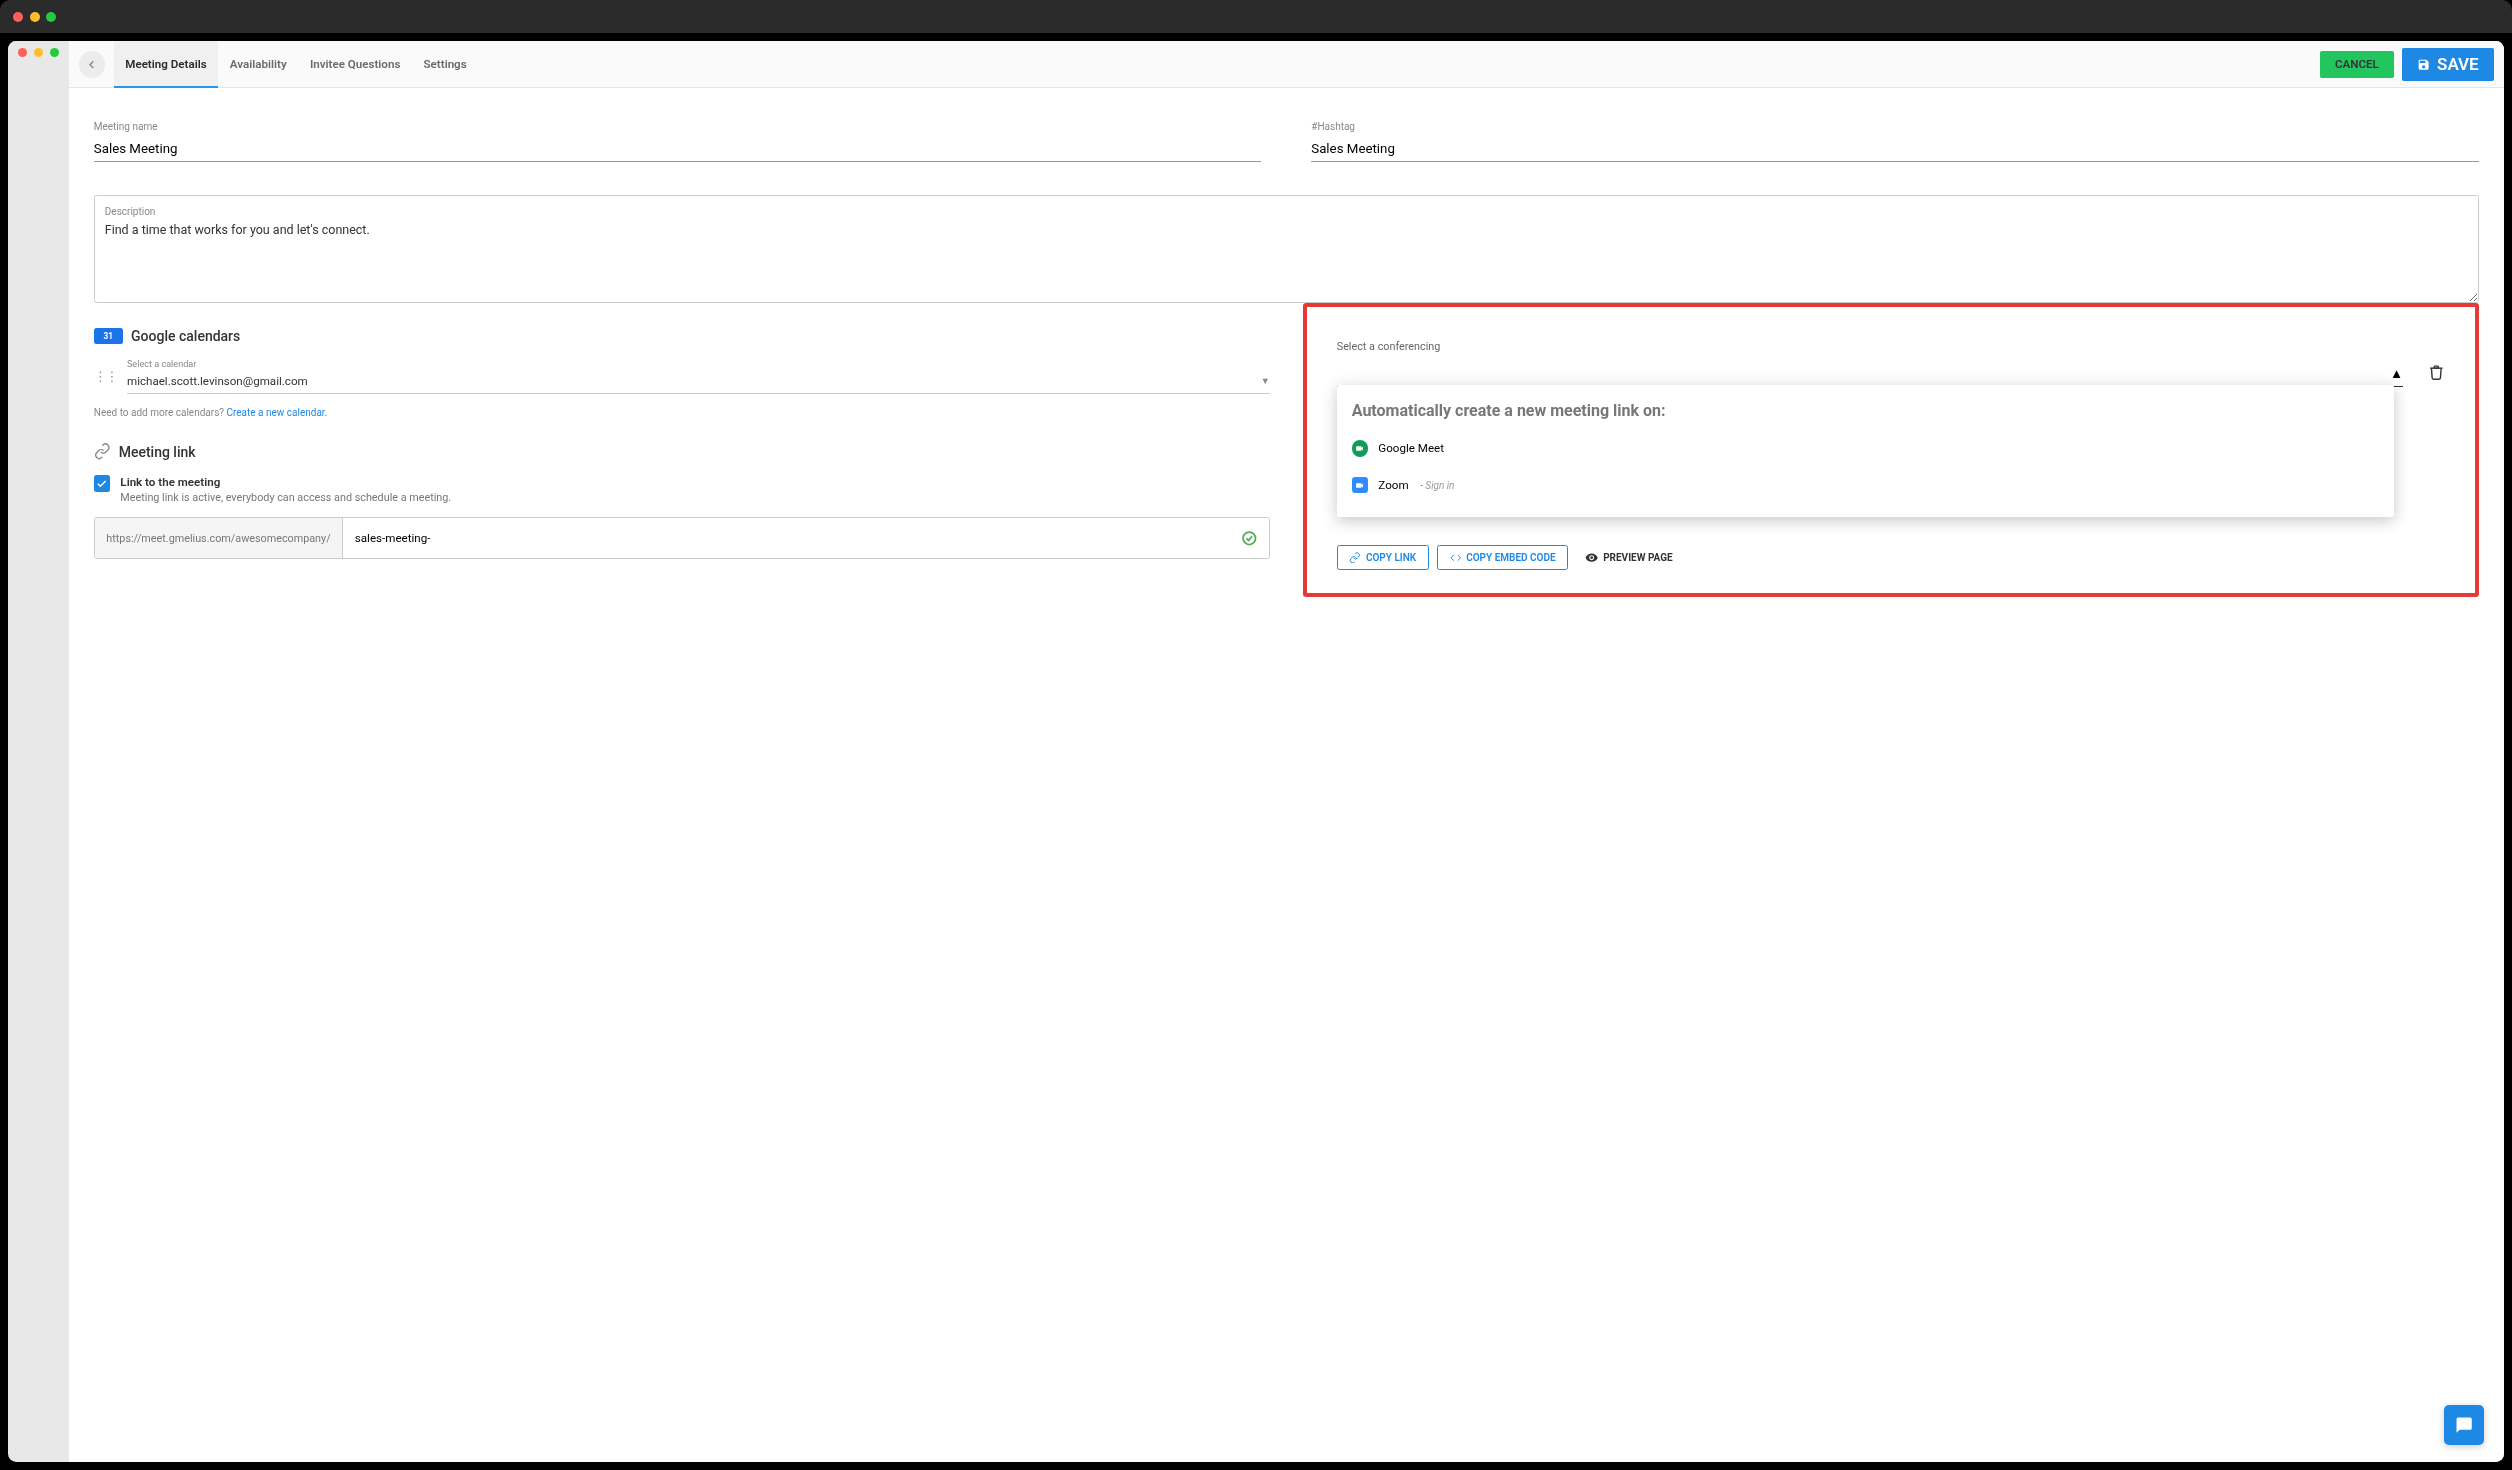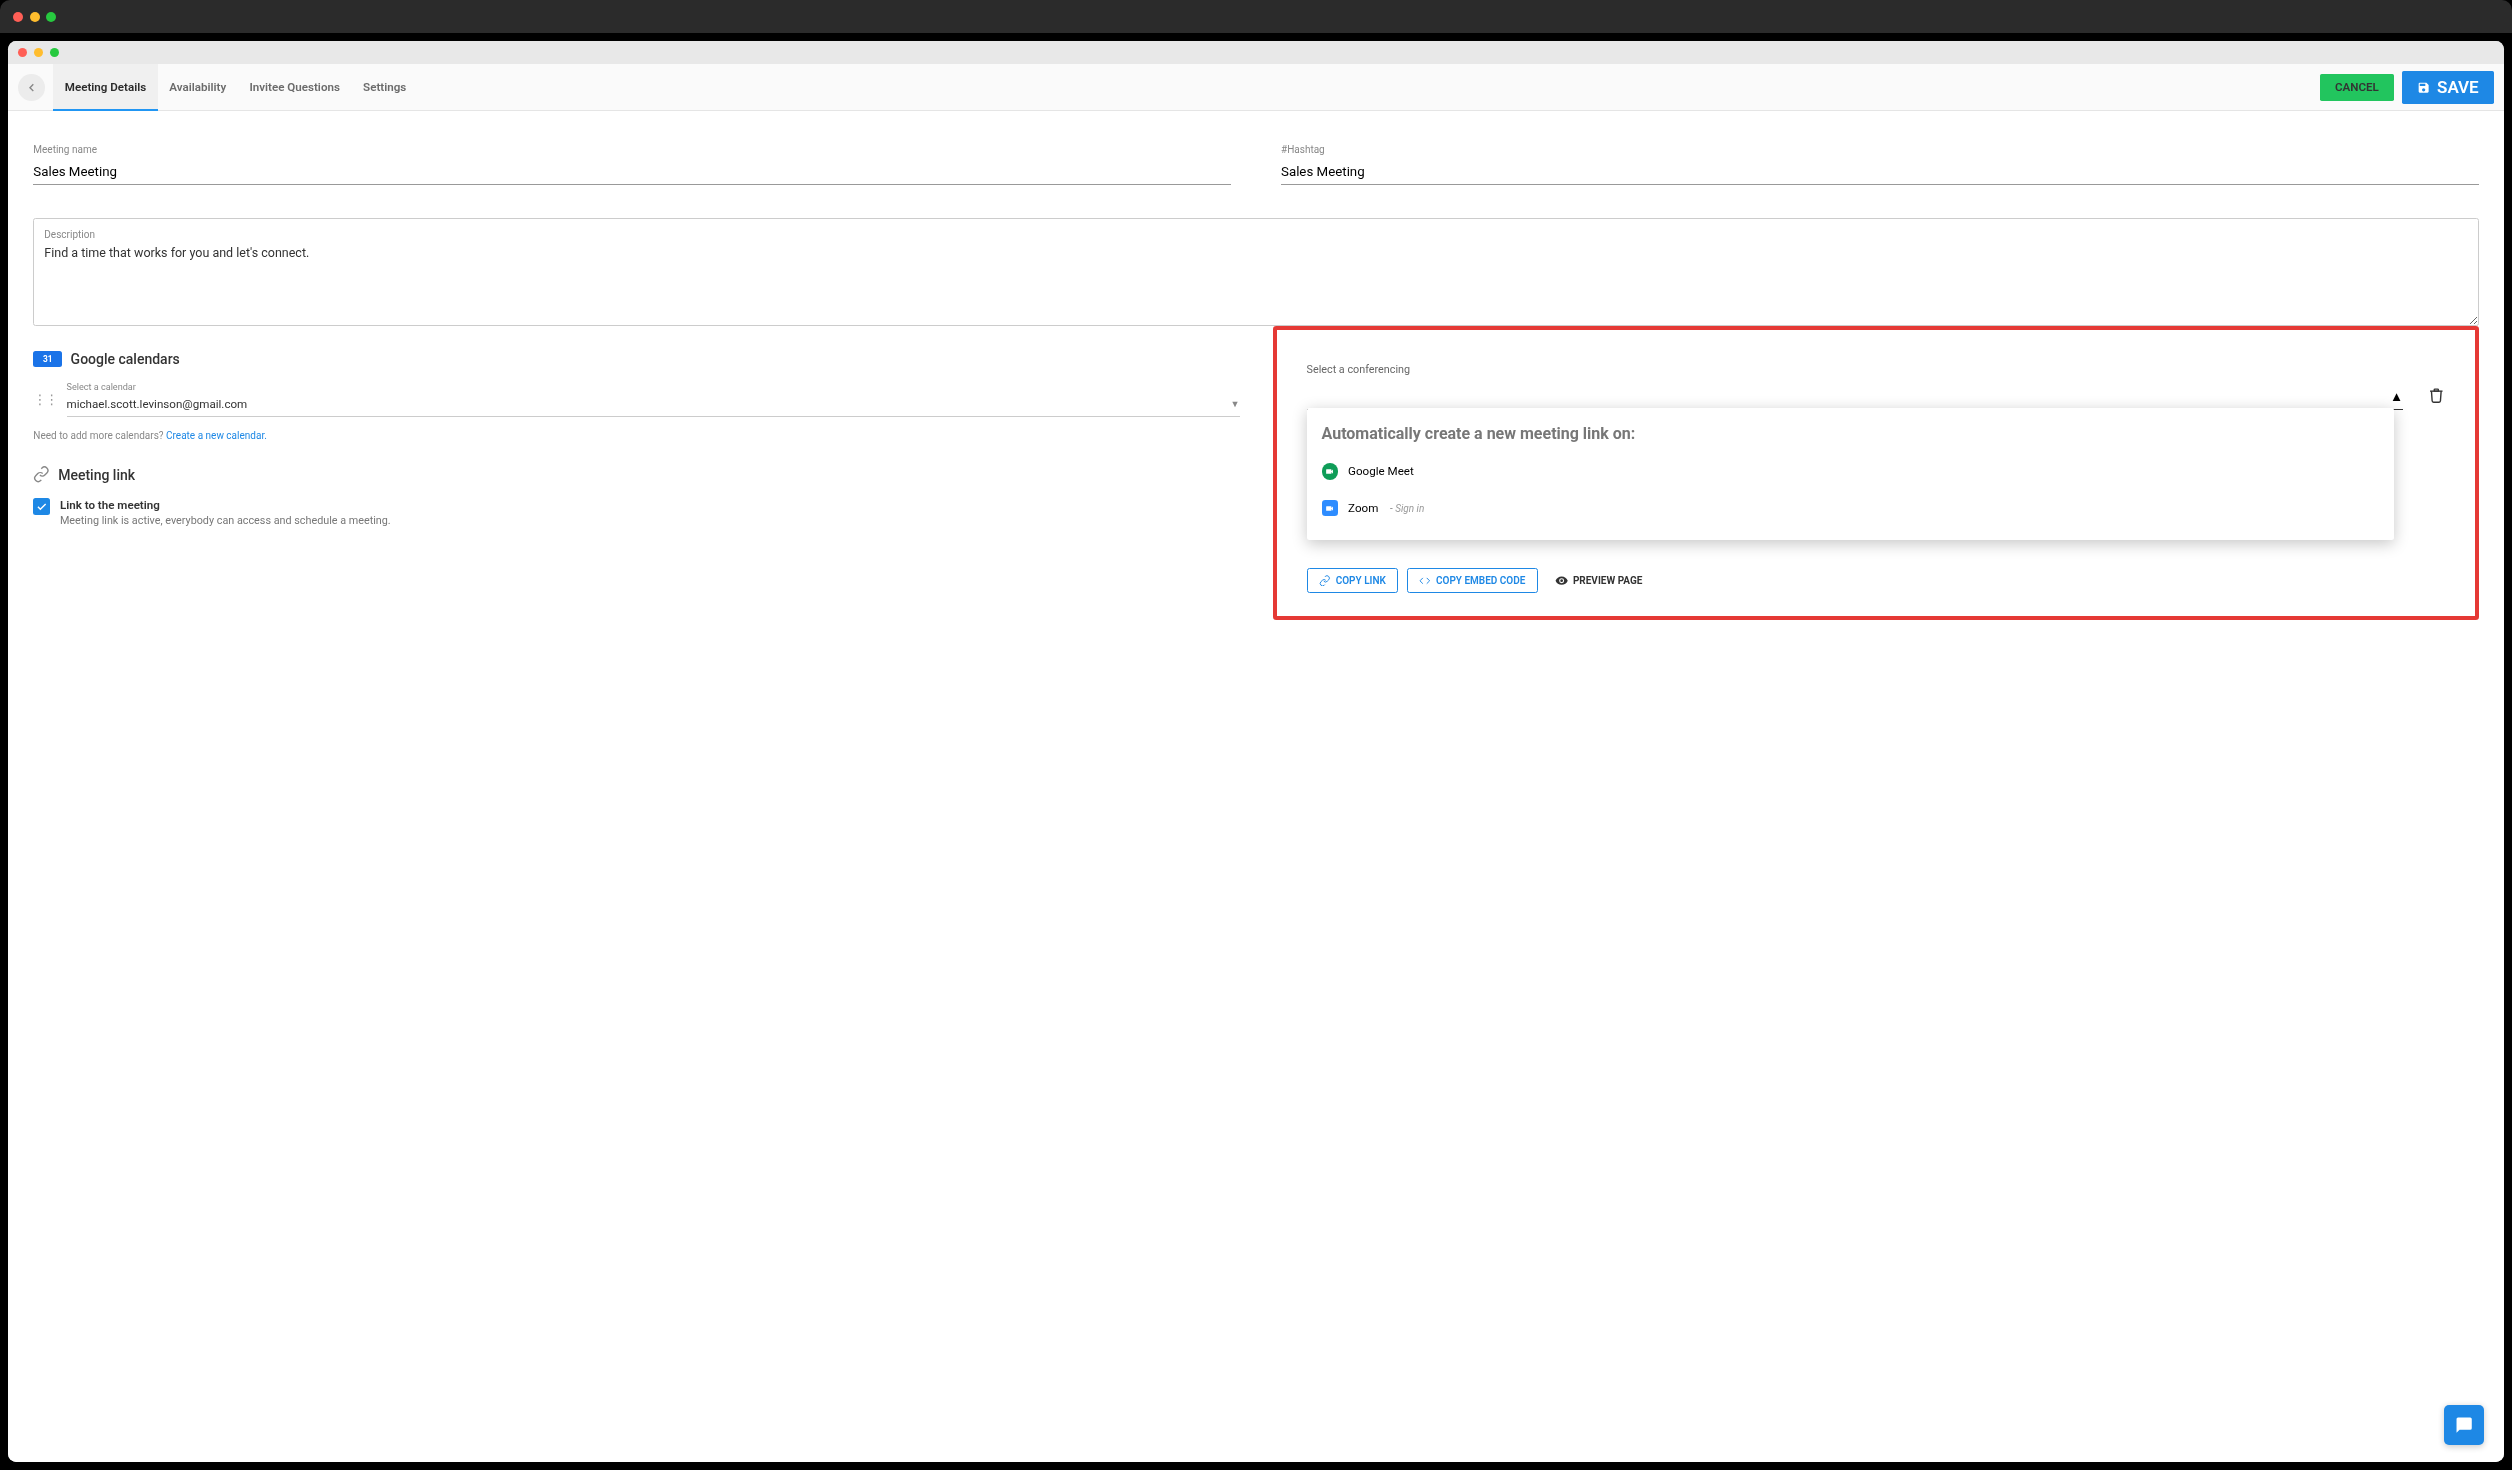--- a/index.html
+++ b/index.html
@@ -4,21 +4,21 @@
 <style>
 * { box-sizing: border-box; margin: 0; padding: 0; font-family: -apple-system, BlinkMacSystemFont, "Segoe UI", Roboto, Helvetica, Arial, sans-serif; }
 html, body { width: 100%; height: 100%; background: #000; }
 .outer-window { width: 100%; height: 100%; background: #000; border-radius: 10px; overflow: hidden; }
 .outer-titlebar { height: 33px; background: #2b2b2b; display: flex; align-items: center; padding: 0 13.3px; gap: 6.6px; }
 .dot { width: 10px; height: 10px; border-radius: 50%; }
 .dot.red { background: #ff5f56; }
 .dot.yellow { background: #ffbd2e; }
 .dot.green { background: #27c93f; }
 .inner-area { padding: 8.3px; height: calc(100% - 33px); background: #000; }
-.inner-window { width: 100%; height: 100%; background: #e8e8e8; border-radius: 8.3px; overflow: hidden; display: flex; flex-direction: column; box-shadow: 0 0 0 0.8px rgba(0,0,0,0.2); }
+.inner-window { width: 100%; height: 100%; background: #e8e8e8; border-radius: 8.3px; overflow: hidden; display: flex; flex-direction: row; box-shadow: 0 0 0 0.8px rgba(0,0,0,0.2); }
 .inner-titlebar { height: 23px; background: #e8e8e8; display: flex; align-items: center; padding: 0 10px; gap: 6.6px; }
 .dot-sm { width: 9.1px; height: 9.1px; border-radius: 50%; }
 .app-body { flex: 1; background: #fff; overflow: auto; position: relative; }
 .topbar { height: 47px; background: #fafafa; border-bottom: 0.8px solid #e5e5e5; display: flex; align-items: center; padding: 0 10px; }
 .back-btn { width: 26.6px; height: 26.6px; border-radius: 50%; background: #ececec; display: flex; align-items: center; justify-content: center; margin-right: 8.3px; cursor: pointer; }
 .tabs { display: flex; gap: 0; }
 .tab { padding: 0 11.6px; height: 47px; display: flex; align-items: center; font-size: 11.6px; font-weight: 600; color: #6b6b6b; cursor: pointer; position: relative; }
 .tab.active { color: #2b2b2b; background: #f0f0f0; }
 .tab.active::after { content: ""; position: absolute; bottom: 0; left: 0; right: 0; height: 1.7px; background: #2196f3; }
 .spacer { flex: 1; }
@@ -165,20 +165,30 @@
                   <svg width="11.6" height="11.6" viewBox="0 0 24 24" fill="none" stroke="#fff" stroke-width="3">
                       <polyline points="20 6 9 17 4 12"></polyline>
                     </svg>
                 </div>
                 <div>
                   <div class="link-title">Link to the meeting</div>
                   <div class="link-sub">Meeting link is active, everybody can access and schedule a meeting.</div>
                 </div>
               </div>
 
+              <div class="url-box">
+                <div class="url-prefix">https://meet.gmelius.com/awesomecompany/</div>
+                <input class="url-input" value="sales-meeting-" style="">
+                <div class="url-check">
+                  <svg width="16.6" height="16.6" viewBox="0 0 24 24" fill="none" stroke="#4caf50" stroke-width="2.5">
+                      <circle cx="12" cy="12" r="9"></circle>
+                      <polyline points="8 12 11 15 16 9"></polyline>
+                    </svg>
+                </div>
+              </div>
 
             </div>
 
             <div class="col-right">
               <div class="highlight-box">
 
                 <div class="conf-label">Select a conferencing</div>
                 <div class="conf-select-row">
                   <div class="conf-select">
                     <span></span>

